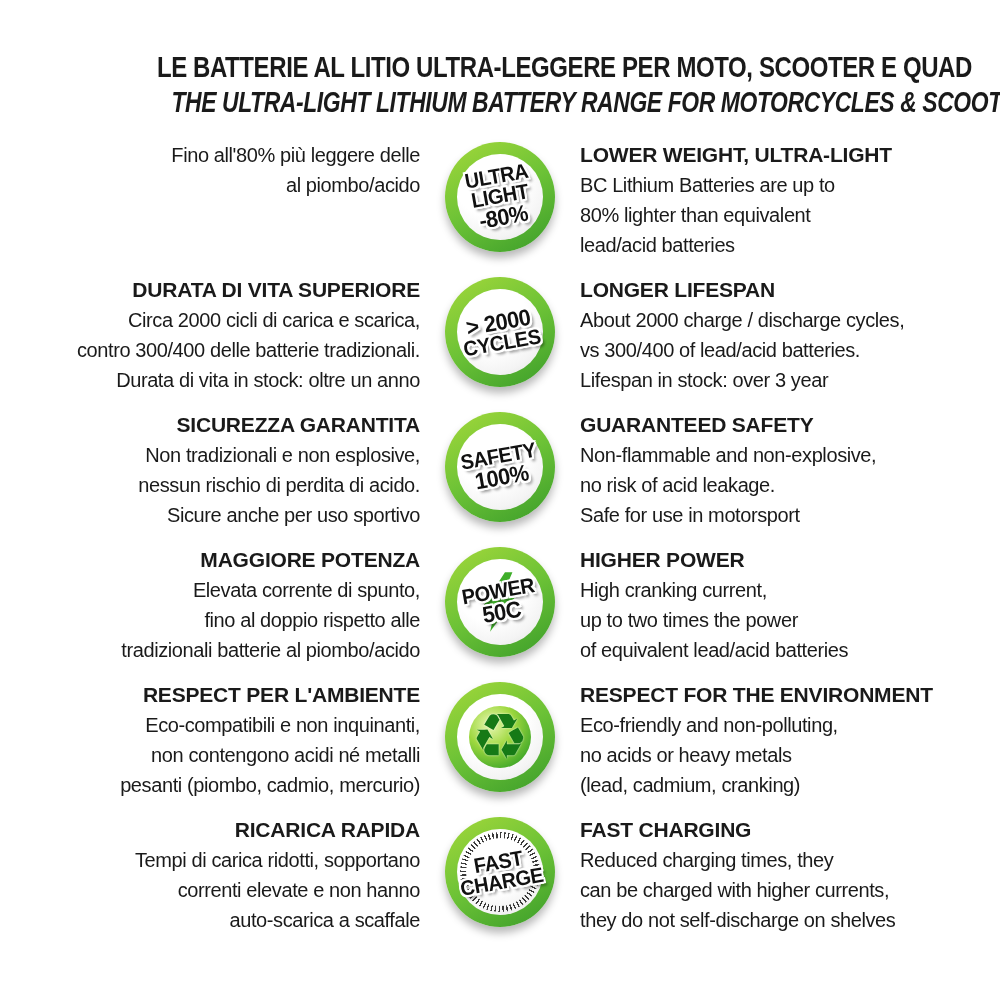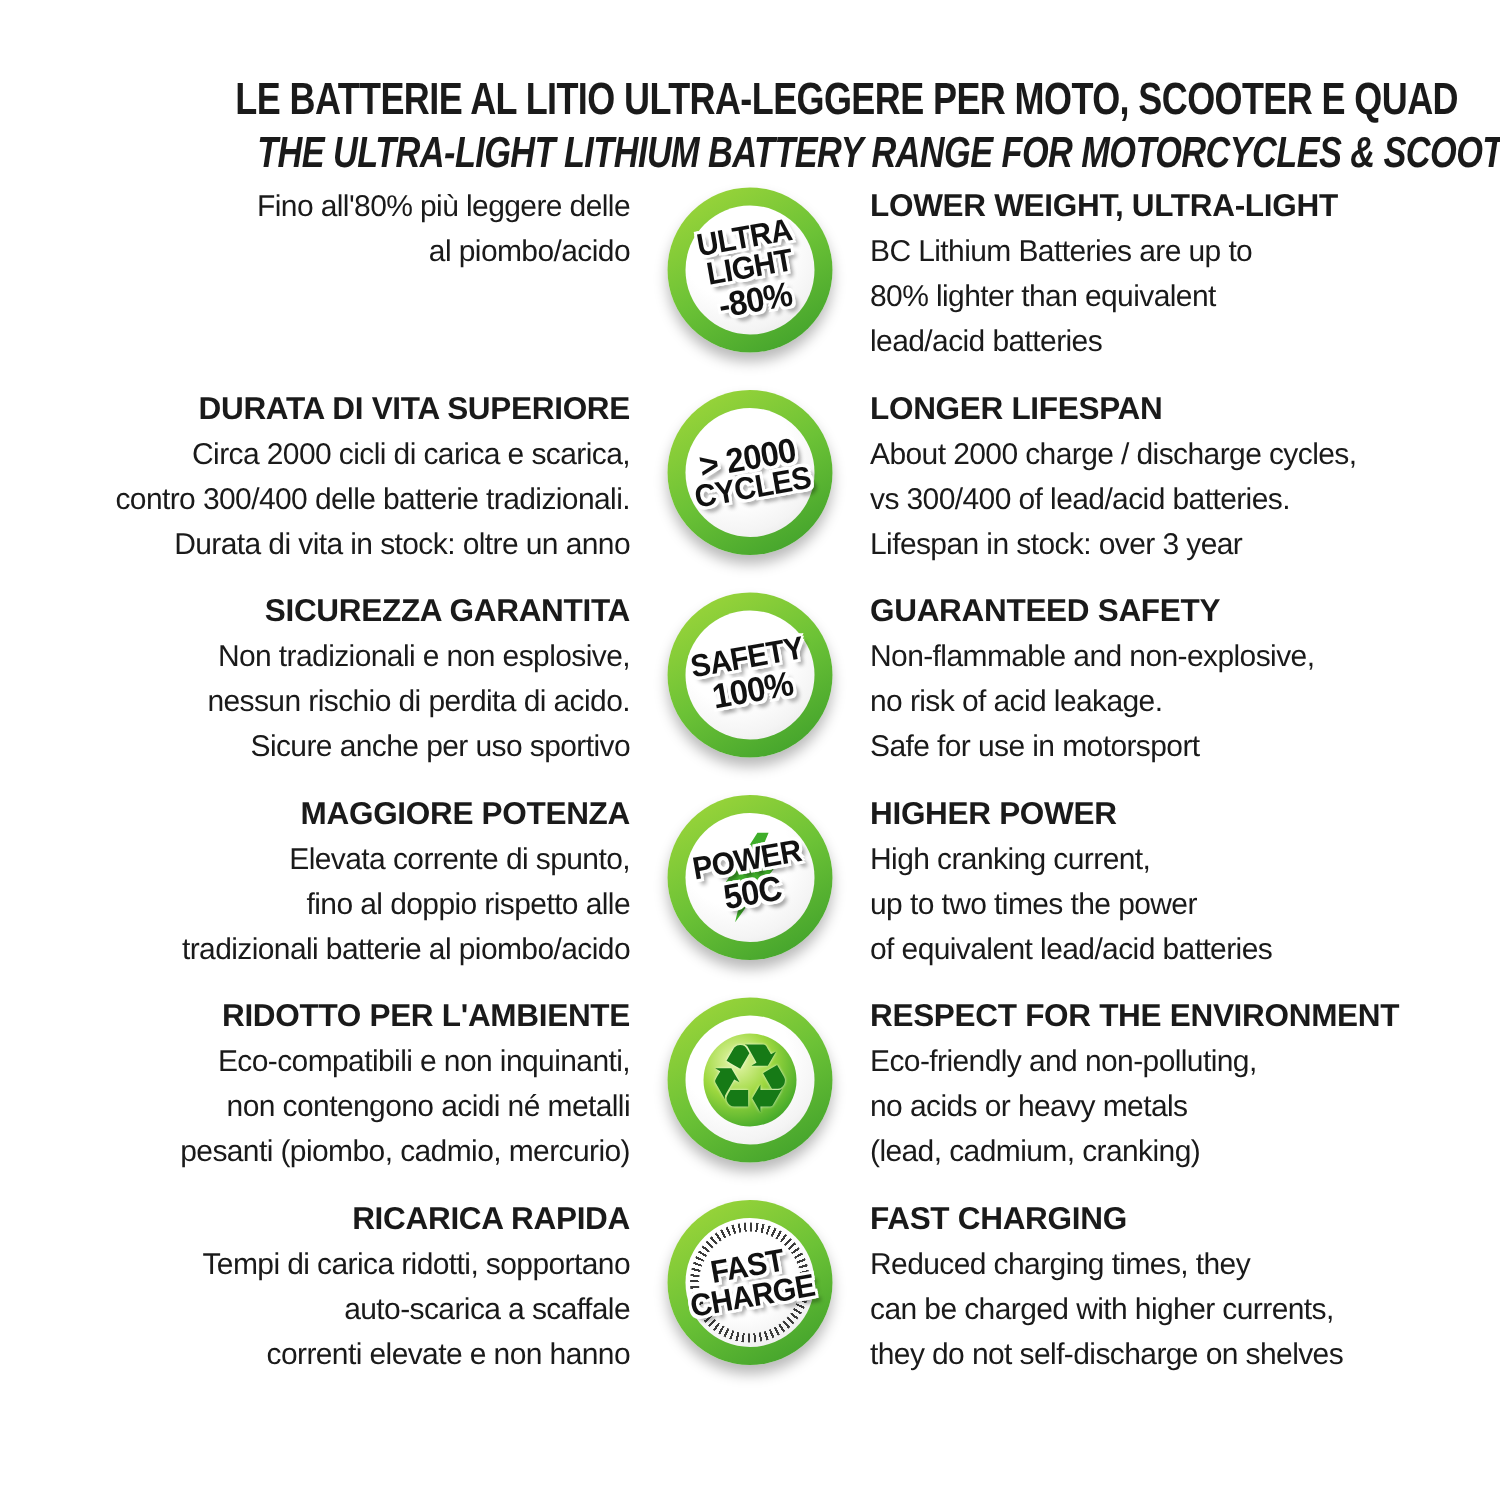--- a/index.html
+++ b/index.html
@@ -11,21 +11,21 @@
     --text-color:#1a1a1a;
   }
   *{box-sizing:border-box;}
   html,body{margin:0;padding:0;}
   body{
     width:1000px;height:1000px;background:#ffffff;
     font-family:"Liberation Sans",sans-serif;color:var(--text-color);
     overflow:hidden;
   }
   .page{padding:50px 55px 0;}
-  .titles{text-align:center;margin-bottom:4px;white-space:nowrap;}
+  .titles{text-align:center;margin-bottom:21px;white-space:nowrap;}
   .title-line1{
     font-weight:bold;font-size:30px;letter-spacing:-0.5px;
     display:inline-block;transform:scaleX(0.80);transform-origin:center;
   }
   .title-line2{
     font-weight:bold;font-style:italic;font-size:29px;letter-spacing:-0.5px;
     display:inline-block;transform:scaleX(0.79);transform-origin:center;
     margin-top:2px;
   }
   .row{
@@ -196,21 +196,21 @@
     <div class="col-en">
       <div class="feature-heading">HIGHER POWER</div>
       <div class="feature-line">High cranking current,</div>
       <div class="feature-line">up to two times the power</div>
       <div class="feature-line">of equivalent lead/acid batteries</div>
     </div>
   </div>
 
   <div class="row">
     <div class="col-it">
-      <div class="feature-heading">RIDOTTO PER L'AMBIENTE</div>
+      <div class="feature-heading">RESPECT PER L'AMBIENTE</div>
       <div class="feature-line">Eco-compatibili e non inquinanti,</div>
       <div class="feature-line">non contengono acidi né metalli</div>
       <div class="feature-line">pesanti (piombo, cadmio, mercurio)</div>
     </div>
     <div class="badge-cell">
       <div class="badge">
         <div class="badge-inner"></div>
         <div class="globe-icon"></div>
         <div class="recycle-icon">♻</div>
       </div>
@@ -220,22 +220,22 @@
       <div class="feature-line">Eco-friendly and non-polluting,</div>
       <div class="feature-line">no acids or heavy metals</div>
       <div class="feature-line">(lead, cadmium, cranking)</div>
     </div>
   </div>
 
   <div class="row">
     <div class="col-it">
       <div class="feature-heading">RICARICA RAPIDA</div>
       <div class="feature-line">Tempi di carica ridotti, sopportano</div>
+      <div class="feature-line">correnti elevate e non hanno</div>
       <div class="feature-line">auto-scarica a scaffale</div>
-      <div class="feature-line">correnti elevate e non hanno</div>
     </div>
     <div class="badge-cell">
       <div class="badge">
         <div class="badge-inner"></div>
         <div class="clock-ticks"></div>
         <div class="clock-cover"></div>
         <div class="badge-text">
           <span>FAST</span>
           <span>CHARGE</span>
         </div>

